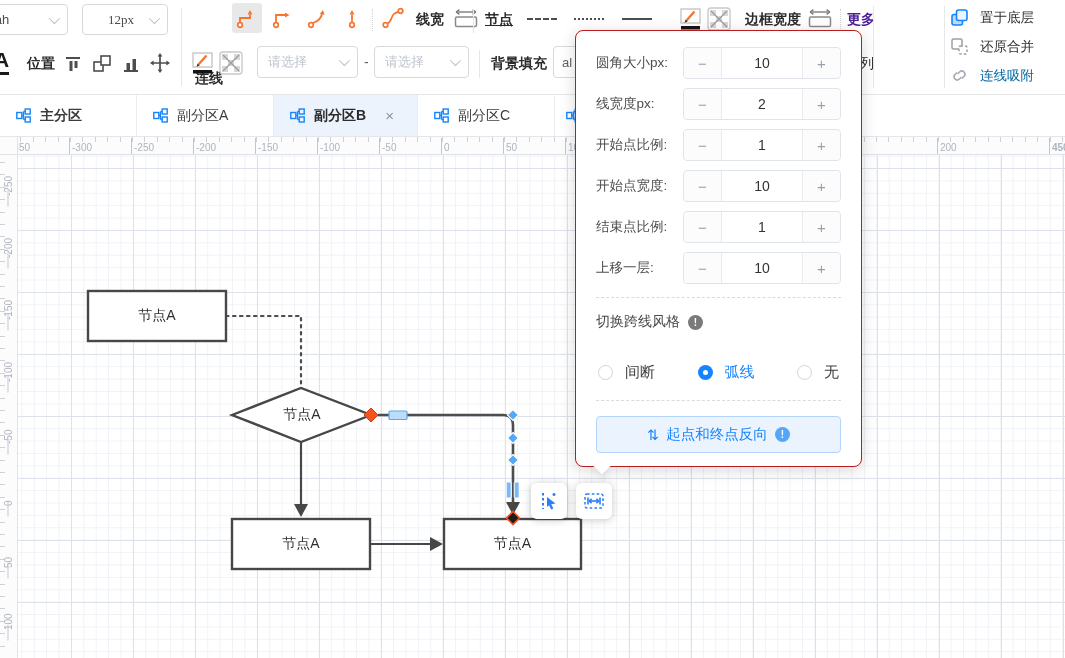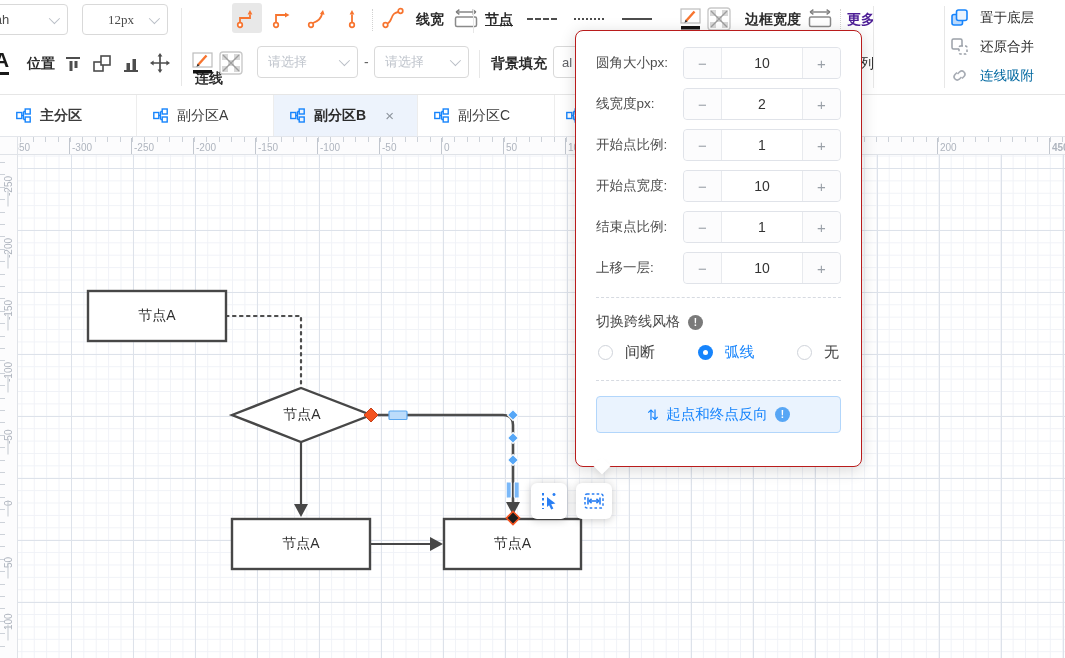--- a/index.html
+++ b/index.html
@@ -83,21 +83,21 @@
   .stp-btn { width:38px; display:flex; align-items:center; justify-content:center; font-size:15px; color:#9aa0a8;
     cursor:pointer; background:#fcfcfd; }
   .stp-btn.minus { border-right:1px solid #e8eaee; border-radius:4px 0 0 4px; }
   .stp-btn.plus { border-left:1px solid #e8eaee; border-radius:0 4px 4px 0; }
   .stp-val { flex:1; display:flex; align-items:center; justify-content:center; font-size:14px; color:#333; }
   .dash-div { border-top:1px dashed #d6dae1; margin:13px 0 0 0; }
   .sec-title { margin-top:15px; font-size:14px; color:#4a4a4a; display:flex; align-items:center; gap:8px; }
   .info-dot { width:15px; height:15px; border-radius:50%; background:#7a7a7a; color:#fff; font-size:10px;
     display:inline-flex; align-items:center; justify-content:center; font-weight:700; }
   .info-dot.blue { background:#57a6f5; }
-  .radio-row { display:flex; align-items:flex-start; margin-top:12px; padding:0 2px; gap:16px; }
+  .radio-row { display:flex; align-items:flex-start; margin-top:32px; padding:0 2px; gap:16px; }
   .radio-item { display:flex; align-items:center; gap:12px; cursor:pointer; flex:1; }
   .radio-circle { width:15px; height:15px; border-radius:50%; border:1.5px solid #cfd3da; background:#fff; flex:0 0 15px; }
   .radio-item.selected .radio-circle { border:none; background:#1684fc; position:relative; }
   .radio-item.selected .radio-circle::after { content:''; position:absolute; left:5px; top:5px; width:5px; height:5px;
     border-radius:50%; background:#fff; }
   .radio-text { font-size:15px; color:#3f3f3f; }
   .radio-item.selected .radio-text { color:#1684fc; }
   .rev-btn { margin-top:15px; height:37px; background:#eaf3fe; border:1px solid #b2d6fb; border-radius:4px;
     display:flex; align-items:center; justify-content:center; gap:7px; color:#1684fc; font-size:14.5px; cursor:pointer; }
 </style>

